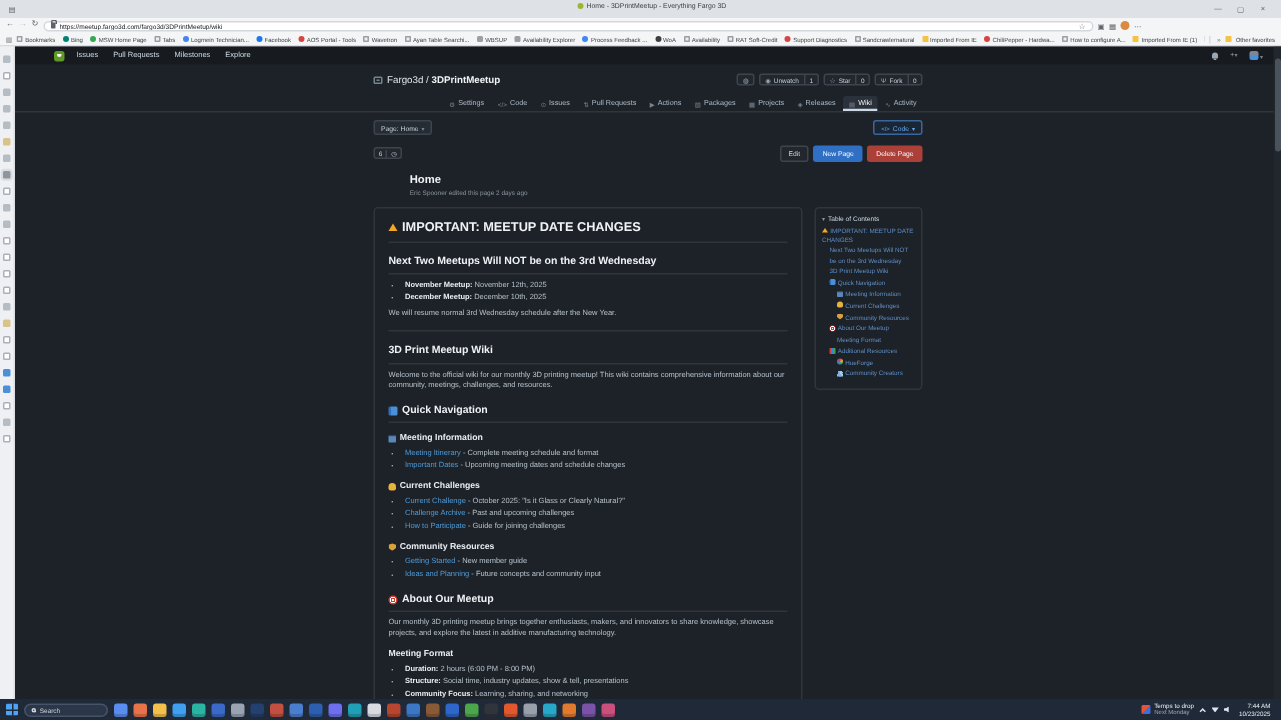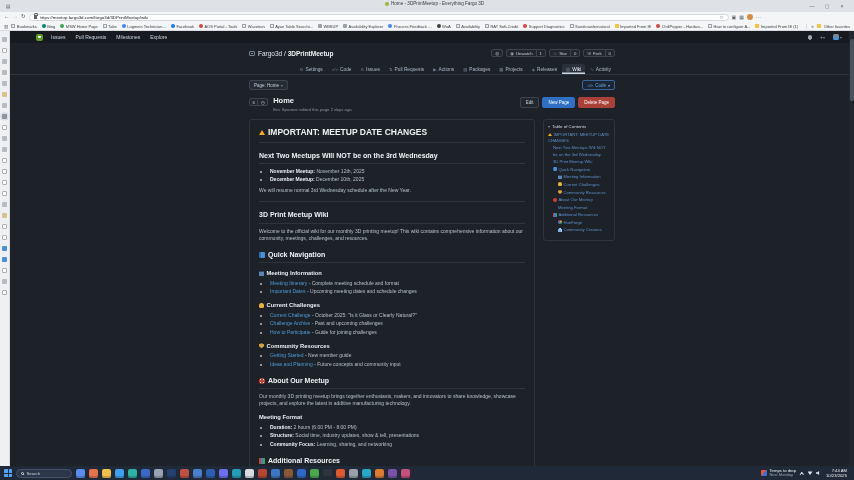--- a/index.html
+++ b/index.html
@@ -92,21 +92,21 @@
   .wiki-bar{display:flex;align-items:center;margin-top:5px;}
   .page-sel{font-size:4.5px;color:#c9d1d9;background:#262c34;border:1px solid #3d444d;border-radius:2px;padding:1.5px 4px;display:flex;gap:2px;align-items:center;}
   .code-btn{margin-left:auto;font-size:4.5px;color:#6aa8f0;border:1px solid #3b669c;background:#1b2634;border-radius:2px;padding:1.5px 4px;display:flex;gap:2px;align-items:center;}
   .code-g{font-size:4px;}
 
   .title-row{display:flex;align-items:center;margin-top:7px;}
   .rev{display:flex;border:1px solid #3d444d;border-radius:2px;background:#22272e;height:8px;align-items:center;align-self:flex-start;margin-top:1px;}
   .rev-cell{padding:0 2.5px;font-size:4.3px;color:#c9d1d9;}
   .rev-cell + .rev-cell{border-left:1px solid #3d444d;}
   .title-block{margin-left:5px;}
-  .page-title{font-size:7.5px;font-weight:bold;color:#f0f3f6;line-height:1.1;}
+  .page-title{font-size:7.5px;font-weight:bold;color:#f0f3f6;line-height:1.1;margin-top:19px;}
   .page-sub{font-size:4.3px;color:#8b949e;margin-top:1.5px;}
   .title-actions{margin-left:auto;display:flex;gap:3px;align-self:flex-start;}
   .btn{font-size:4.5px;padding:2px 5px;border-radius:2px;border:1px solid #3d444d;background:#22272e;color:#c9d1d9;white-space:nowrap;}
   .btn-primary{background:#2f6fc4;border-color:#2f6fc4;color:#fff;}
   .btn-danger{background:#ab4039;border-color:#ab4039;color:#fff;}
 
   .content-row{display:flex;gap:8px;margin-top:7px;align-items:flex-start;}
   .md-card{width:286px;border:1px solid #2f353b;border-radius:3px;padding:7px 9px 9px;font-size:5px;color:#b6c0ca;line-height:1.4;background:#1d2228;}
   .md-h1{display:flex;align-items:center;gap:3px;font-size:8.5px;font-weight:bold;color:#f0f3f6;border-bottom:1px solid #2f353b;padding-bottom:3px;margin:0 0 5px;}
   .md-h2{display:flex;align-items:center;gap:3px;font-size:7px;font-weight:bold;color:#f0f3f6;border-bottom:1px solid #2f353b;padding-bottom:2.5px;margin:8px 0 4px;}

